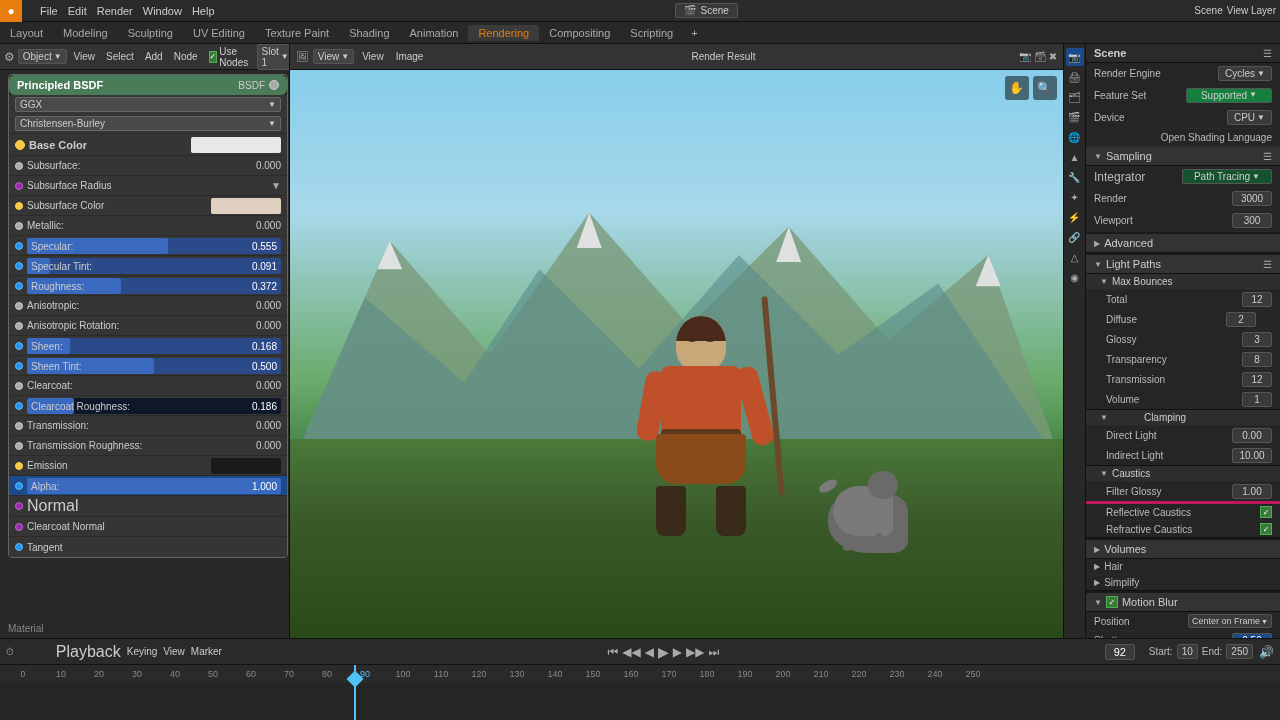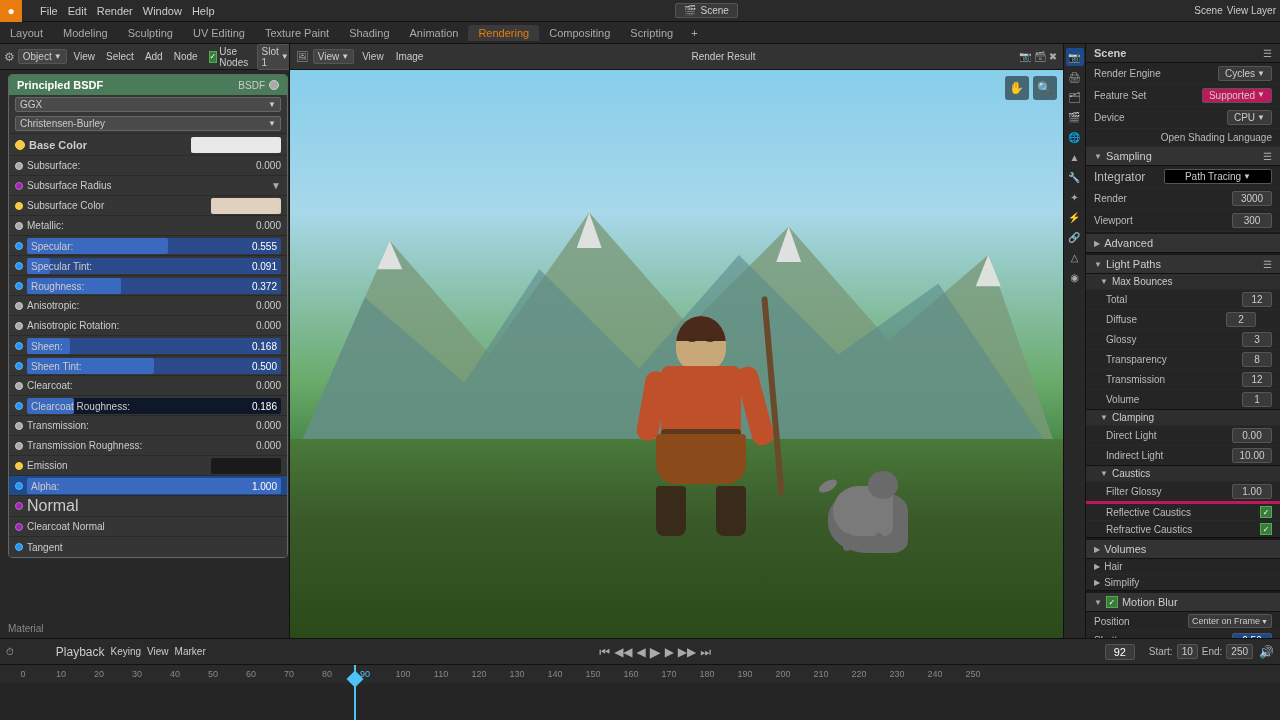--- a/index.html
+++ b/index.html
@@ -75,21 +75,21 @@
       <div style="padding:1px 4px; background:#444; border:1px solid #555; color:#ccc; font-size:10px; cursor:pointer; border-radius:2px; display:flex; align-items:center; gap:2px; margin-left:2px;">
         <span>Slot 1</span>
           <span style="font-size:8px;">▼</span>
       </div>
 
     </div>
 
     <div style="flex:1; position:relative; overflow:hidden; background:#282828;">
 
       <div style="position:absolute; left:8px; top:4px; width:280px; border:1px solid #666; border-radius:4px; overflow:hidden; z-index:2;">
-        <div style="background:#4a7c59; padding:4px 8px; display:flex; align-items:center; justify-content:space-between;">
+        <div style="background:#4a7c59; padding:4px 8px; display:flex; align-items:center; justify-content:space-between;border-radius:6px;">
           <span style="color:#fff; font-size:11px; font-weight:bold;">Principled BSDF</span>
           <div style="display:flex; align-items:center; gap:4px;">
             <span style="color:#ccc; font-size:10px;">BSDF</span>
             <div style="width:10px; height:10px; border-radius:50%; background:#aaa; border:1px solid #ccc; cursor:pointer;"></div>
           </div>
         </div>
 
         <div style="padding:2px 6px; background:#353535; display:flex; align-items:center; gap:2px;">
           <div style="flex:1; background:#4a4a4a; border:1px solid #666; color:#ccc; font-size:10px; padding:1px 4px; display:flex; align-items:center; justify-content:space-between; cursor:pointer; border-radius:2px;">
             <span>GGX</span>
@@ -368,21 +368,21 @@
       <div style="display:flex; align-items:center; padding:3px 8px; border-bottom:1px solid #2a2a2a;">
         <span style="flex:1; color:#bbb; font-size:10px;">Render Engine</span>
         <div style="background:#3a3a3a; border:1px solid #555; color:#ccc; font-size:10px; padding:1px 6px; border-radius:2px; cursor:pointer; display:flex; align-items:center; gap:2px;">
           <span>Cycles</span>
             <span style="font-size:8px;">▼</span>
         </div>
       </div>
 
       <div style="display:flex; align-items:center; padding:3px 8px; border-bottom:1px solid #2a2a2a;">
         <span style="flex:1; color:#bbb; font-size:10px;">Feature Set</span>
-        <div style="background:#be185d; border:1px solid #555; color:#ccc; font-size:10px; padding:1px 6px; border-radius:2px; cursor:pointer; display:flex; align-items:flex-start; gap:2px;">
+        <div style="background:#15803d; border:1px solid #555; color:#ccc; font-size:10px; padding:1px 14px; border-radius:2px; cursor:pointer; display:flex; align-items:flex-start; gap:2px;">
           <span>Supported</span>
             <span style="font-size:8px;">▼</span>
         </div>
       </div>
 
       <div style="display:flex; align-items:center; padding:3px 8px; border-bottom:1px solid #2a2a2a;">
         <span style="flex:1; color:#bbb; font-size:10px;">Device</span>
         <div style="background:#3a3a3a; border:1px solid #555; color:#ccc; font-size:10px; padding:1px 6px; border-radius:2px; cursor:pointer; display:flex; align-items:center; gap:2px;">
           <span>CPU</span>
             <span style="font-size:8px;">▼</span>
@@ -394,21 +394,21 @@
       </div>
 
       <div style="display:flex; align-items:center; padding:3px 8px; background:#333; cursor:pointer; border-bottom:1px solid #111;">
         <span style="margin-right:4px; font-size:8px; color:#aaa;">▼</span>
         <span style="font-size:11px; color:#ccc;">Sampling</span>
         <span style="margin-left:auto; font-size:10px; color:#aaa;">☰</span>
       </div>
 
       <div style="display:flex; align-items:center; padding:3px 8px; border-bottom:1px solid #2a2a2a;">
         <span style="flex:1; color:#bbb; font-size:12px;">Integrator</span>
-        <div style="background:#000000; border:1px solid #555; color:#ccc; font-size:10px; padding:1px 20px; border-radius:2px; cursor:pointer; display:flex; align-items:center; gap:2px;">
+        <div style="background:#14532d; border:1px solid #555; color:#ccc; font-size:10px; padding:1px 11px; border-radius:2px; cursor:pointer; display:flex; align-items:center; gap:2px;">
           <span>Path Tracing</span>
             <span style="font-size:8px;">▼</span>
         </div>
       </div>
 
       <div style="display:flex; align-items:center; padding:3px 8px; border-bottom:1px solid #2a2a2a;">
         <span style="flex:1; color:#bbb; font-size:10px;">Render</span>
         <div style="background:#3a3a3a; border:1px solid #555; color:#ccc; font-size:10px; padding:1px 4px; border-radius:2px; min-width:40px; text-align:center; cursor:pointer;">
           <span>3000</span>
         </div>
@@ -458,21 +458,21 @@
           <span style="flex:1; color:#bbb; font-size:10px;">Transmission</span>
           <div style="background:#3a3a3a; border:1px solid #555; color:#ccc; font-size:10px; padding:1px 4px; border-radius:2px; min-width:30px; text-align:center; cursor:pointer;">12</div>
         </div>
         <div style="display:flex; align-items:center; padding:2px 8px 2px 20px; border-bottom:1px solid #111;">
           <span style="flex:1; color:#bbb; font-size:10px;">Volume</span>
           <div style="background:#3a3a3a; border:1px solid #555; color:#ccc; font-size:10px; padding:1px 4px; border-radius:2px; min-width:30px; text-align:center; cursor:pointer;">1</div>
         </div>
 
         <div style="display:flex; align-items:center; padding:2px 8px 2px 14px; background:#2e2e2e; cursor:pointer; border-bottom:1px solid #2a2a2a;">
           <span style="margin-right:4px; font-size:8px; color:#aaa;">▼</span>
-          <span style="font-size:10px; color:#ccc;">Clamping</span>
+          <span style="font-size:10px; color:#ccc;margin-left:32px;">Clamping</span>
         </div>
         <div style="display:flex; align-items:center; padding:2px 8px 2px 20px; border-bottom:1px solid #2a2a2a;">
           <span style="flex:1; color:#bbb; font-size:10px;">Direct Light</span>
           <div style="background:#3a3a3a; border:1px solid #555; color:#ccc; font-size:10px; padding:1px 4px; border-radius:2px; min-width:40px; text-align:center; cursor:pointer;">0.00</div>
         </div>
         <div style="display:flex; align-items:center; padding:2px 8px 2px 20px; border-bottom:1px solid #111;">
           <span style="flex:1; color:#bbb; font-size:10px;">Indirect Light</span>
           <div style="background:#3a3a3a; border:1px solid #555; color:#ccc; font-size:10px; padding:1px 4px; border-radius:2px; min-width:40px; text-align:center; cursor:pointer;">10.00</div>
         </div>
 
@@ -529,21 +529,21 @@
 
       </div>
     </div>
   </div>
 </div>
 
 <div style="height:82px; background:#1e1e1e; border-top:1px solid #111; display:flex; flex-direction:column;">
 
   <div style="display:flex; align-items:center; height:26px; background:#2a2a2a; border-bottom:1px solid #111; padding:0 6px; gap:6px;">
     <div style="color:#aaa; font-size:10px; cursor:pointer;">⏱</div>
-    <div style="color:#ccc; font-size:12px; cursor:pointer;padding-left:36px;">Playback</div>
+    <div style="color:#ccc; font-size:16px; cursor:pointer;padding-left:36px;">Playback</div>
     <div style="color:#ccc; font-size:10px; cursor:pointer;">Keying</div>
     <div style="color:#ccc; font-size:10px; cursor:pointer;">View</div>
     <div style="color:#ccc; font-size:10px; cursor:pointer;">Marker</div>
     <div style="flex:1; display:flex; align-items:center; justify-content:center; gap:4px;">
       <div style="color:#aaa; cursor:pointer; font-size:12px;">⏮</div>
       <div style="color:#aaa; cursor:pointer; font-size:12px;">◀◀</div>
       <div style="color:#aaa; cursor:pointer; font-size:12px;">◀</div>
       <div style="color:#aaa; cursor:pointer; font-size:14px;">▶</div>
       <div style="color:#aaa; cursor:pointer; font-size:12px;">▶</div>
       <div style="color:#aaa; cursor:pointer; font-size:12px;">▶▶</div>

